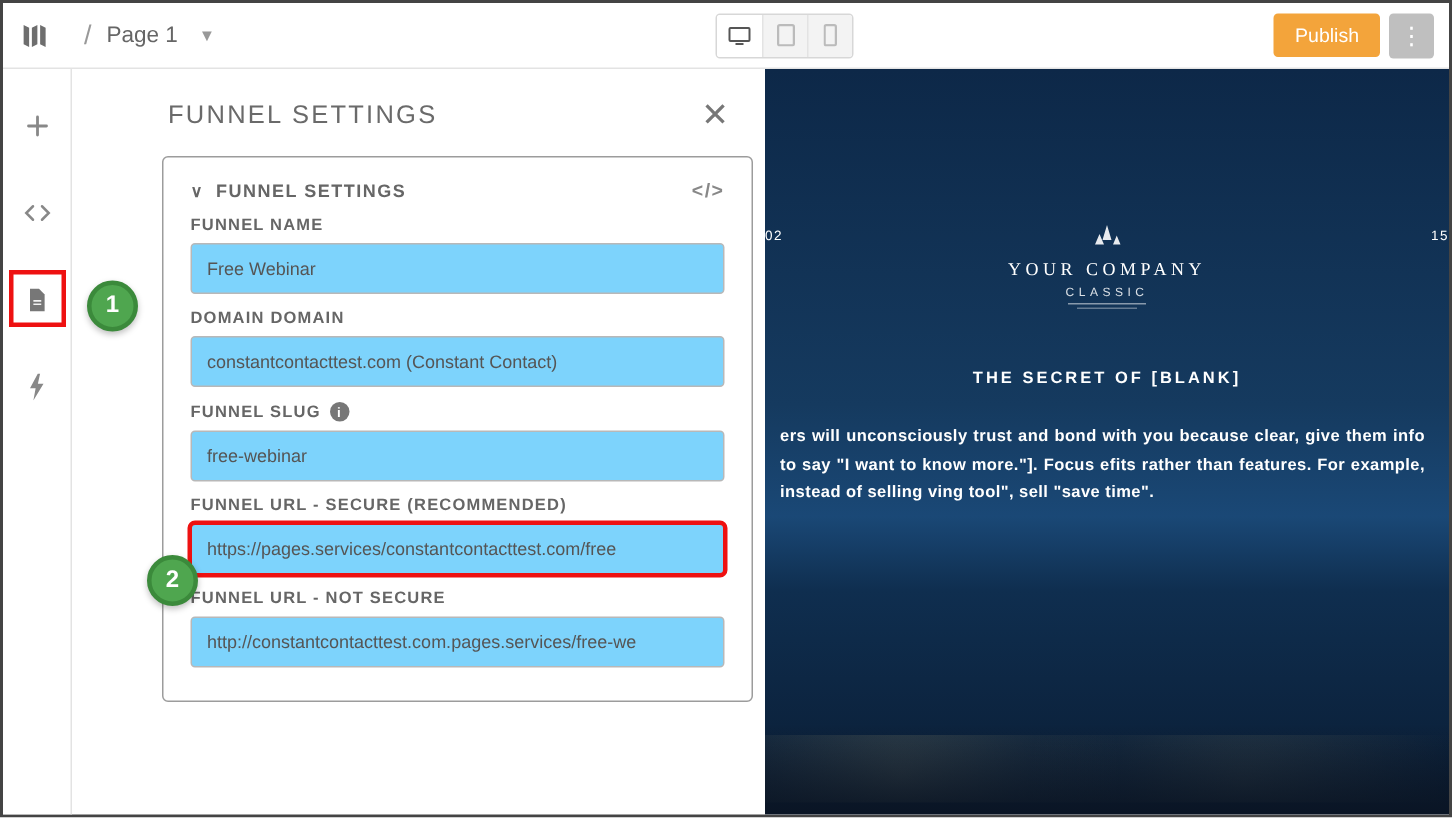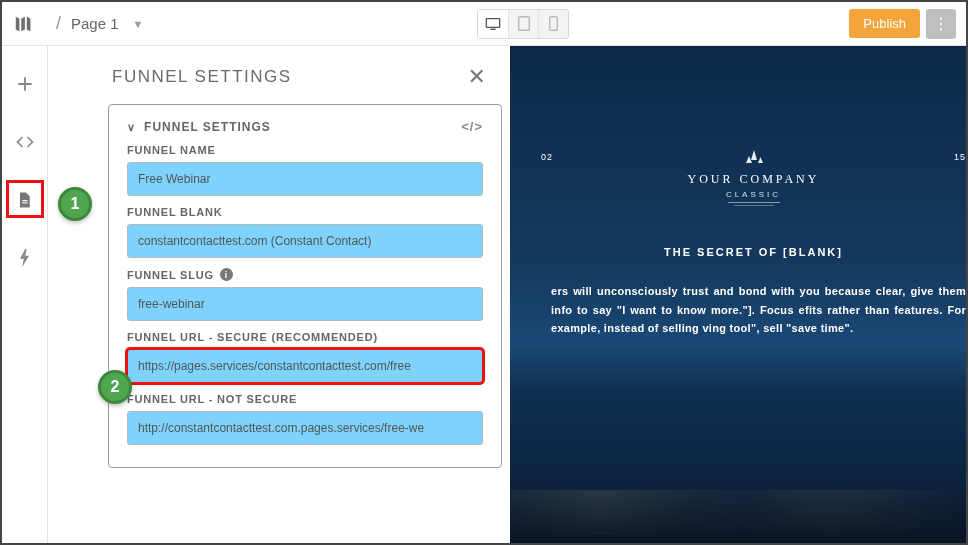--- a/index.html
+++ b/index.html
@@ -38,21 +38,21 @@
   .code-ic { color:#888; font-size:13px; }
   .fld-label { color:#666; font-size:11px; letter-spacing:.8px; font-weight:700; margin-top:10px; margin-bottom:6px; display:flex; align-items:center; gap:6px; }
   .info-dot { width:13px; height:13px; border-radius:50%; background:#777; color:#fff; font-size:9px; display:inline-flex; align-items:center; justify-content:center; font-weight:bold; }
   .fld { width:100%; border:1px solid #b8b8b8; border-radius:3px; padding:9px 10px; font-size:12px; color:#555; background:#7dd3fc; }
   .fld.hl { outline:3px solid #e11; outline-offset:-1px; }
 
   
   .callout { position:absolute; width:34px; height:34px; border-radius:50%; background:#4fa64f; border:3px solid #3b8a3b; color:#fff; display:flex; align-items:center; justify-content:center; font-weight:bold; font-size:16px; box-shadow:0 2px 4px rgba(0,0,0,.25); z-index:5; }
 
   
-  .preview { flex:1; background: linear-gradient(to bottom, #0d2848 0%, #153a5f 45%, #1a4876 60%, #0f2e4f 70%, #0a1c33 100%); position:relative; overflow:hidden; color:#fff; text-align:center; padding-top:100px;padding-left:31px; }
+  .preview { flex:1; background: linear-gradient(to bottom, #0d2848 0%, #153a5f 45%, #1a4876 60%, #0f2e4f 70%, #0a1c33 100%); position:relative; overflow:hidden; color:#fff; text-align:center; padding-top:100px; }
   .pv-yc { font-family: 'Times New Roman', serif; letter-spacing:3px; font-size:12px; margin-top:4px; }
   .pv-classic { font-size:8px; letter-spacing:3px; margin-top:3px; opacity:.85; }
   .pv-under { width:52px; height:1px; background:#fff; opacity:.5; margin:3px auto 0; }
   .pv-under2 { width:40px; height:1px; background:#fff; opacity:.35; margin:2px auto 0; }
   .pv-secret { font-size:11px; letter-spacing:2px; font-weight:bold; margin-top:40px; }
   .pv-body { font-size:11px; line-height:1.7; max-width:430px; margin:24px 0 0 10px; text-align:justify; font-weight:bold; letter-spacing:.3px; }
   .pv-trees { width:26px; height:18px; margin:0 auto; position:relative; margin-bottom:4px;}
   .pv-trees svg { display:block; }
   .pv-date { font-size:9px; letter-spacing:1px; display:flex; gap:16px; justify-content:center; align-items:center; margin-bottom:4px;}
   .preview::after{ content:""; position:absolute; left:0; right:0; bottom:0; height:60px; background:linear-gradient(to top, rgba(10,20,35,.9), transparent); }
@@ -133,21 +133,21 @@
       </div>
       <div class="panel-box">
         <div class="sect-head">
           <span><span class="chev">∨</span><span>FUNNEL SETTINGS</span></span>
           <span class="code-ic">&lt;/&gt;</span>
         </div>
 
         <div class="fld-label">FUNNEL NAME</div>
         <input class="fld" value="Free Webinar" style="">
 
-        <div class="fld-label">FUNNEL BLANK</div>
+        <div class="fld-label">DOMAIN DOMAIN</div>
         <input class="fld" value="constantcontacttest.com (Constant Contact)" style="">
 
         <div class="fld-label">
           <span>FUNNEL SLUG</span>
           <span class="info-dot">i</span>
         </div>
         <input class="fld" value="free-webinar" style="">
 
         <div class="fld-label">FUNNEL URL - SECURE (RECOMMENDED)</div>
         <input class="fld hl" value="https://pages.services/constantcontacttest.com/free" style="">

